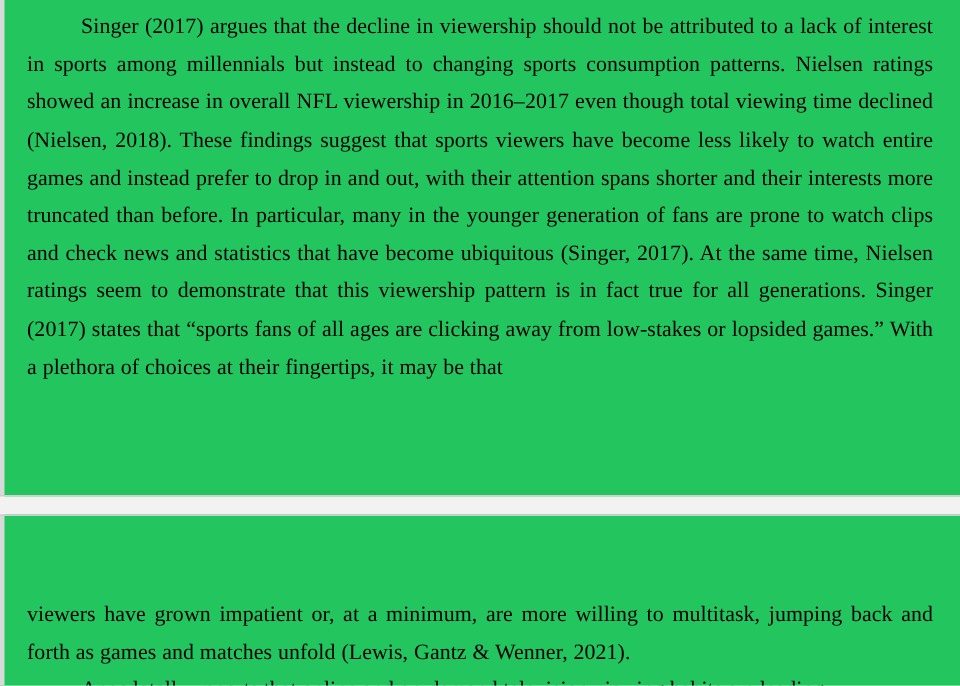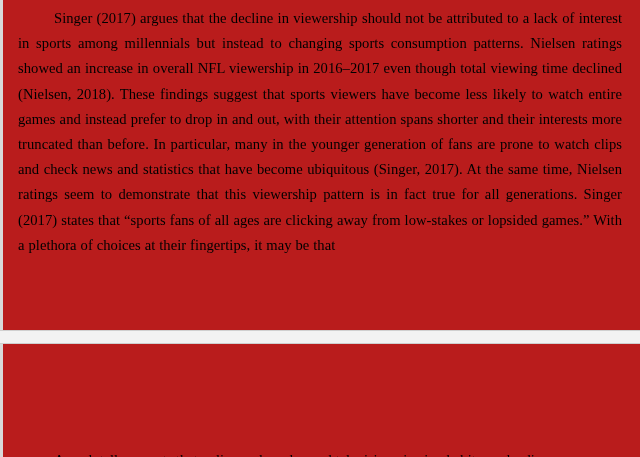--- a/index.html
+++ b/index.html
@@ -11,21 +11,21 @@
     width: 640px;
     height: 457px;
     overflow: hidden;
     font-family: "Liberation Serif", serif;
     color: #000000;
   }
   .page {
     position: relative;
     width: 640px;
     height: 457px;
-    background: #b91c1c;
+    background: #22c55e;
   }
   .left-rule {
     position: absolute;
     left: 0;
     top: 0;
     width: 3px;
     height: 457px;
     background: #d9d9d9;
   }
   .text-col {
@@ -111,18 +111,21 @@
   <div class="text-col">
     <p class="body-par indent">Singer (2017) argues that the decline in viewership should not be attributed to a lack of interest in sports among millennials but instead to changing sports consumption patterns. Nielsen ratings showed an increase in overall NFL viewership in 2016–2017 even though total viewing time declined (Nielsen, 2018). These findings suggest that sports viewers have become less likely to watch entire games and instead prefer to drop in and out, with their attention spans shorter and their interests more truncated than before. In particular, many in the younger generation of fans are prone to watch clips and check news and statistics that have become ubiquitous (Singer, 2017). At the same time, Nielsen ratings seem to demonstrate that this viewership pattern is in fact true for all generations. Singer (2017) states that “sports fans of all ages are clicking away from low-stakes or lopsided games.” With a plethora of choices at their fingertips, it may be that</p>
   </div>
 
   <div class="page-break">
     <div class="gap-top"></div>
     <div class="gap-fill"></div>
     <div class="gap-bottom"></div>
   </div>
 
+  <div class="next-col">
+    <p class="body-par">viewers have grown impatient or, at a minimum, are more willing to multitask, jumping back and forth as games and matches unfold (Lewis, Gantz &amp; Wenner, 2021).</p>
+  </div>
 
   <div class="clip-line">
     <p>Anecdotally, reports that online and on-demand television viewing habits are leading</p>
   </div>
 
 </div>
 
 </body></html>

